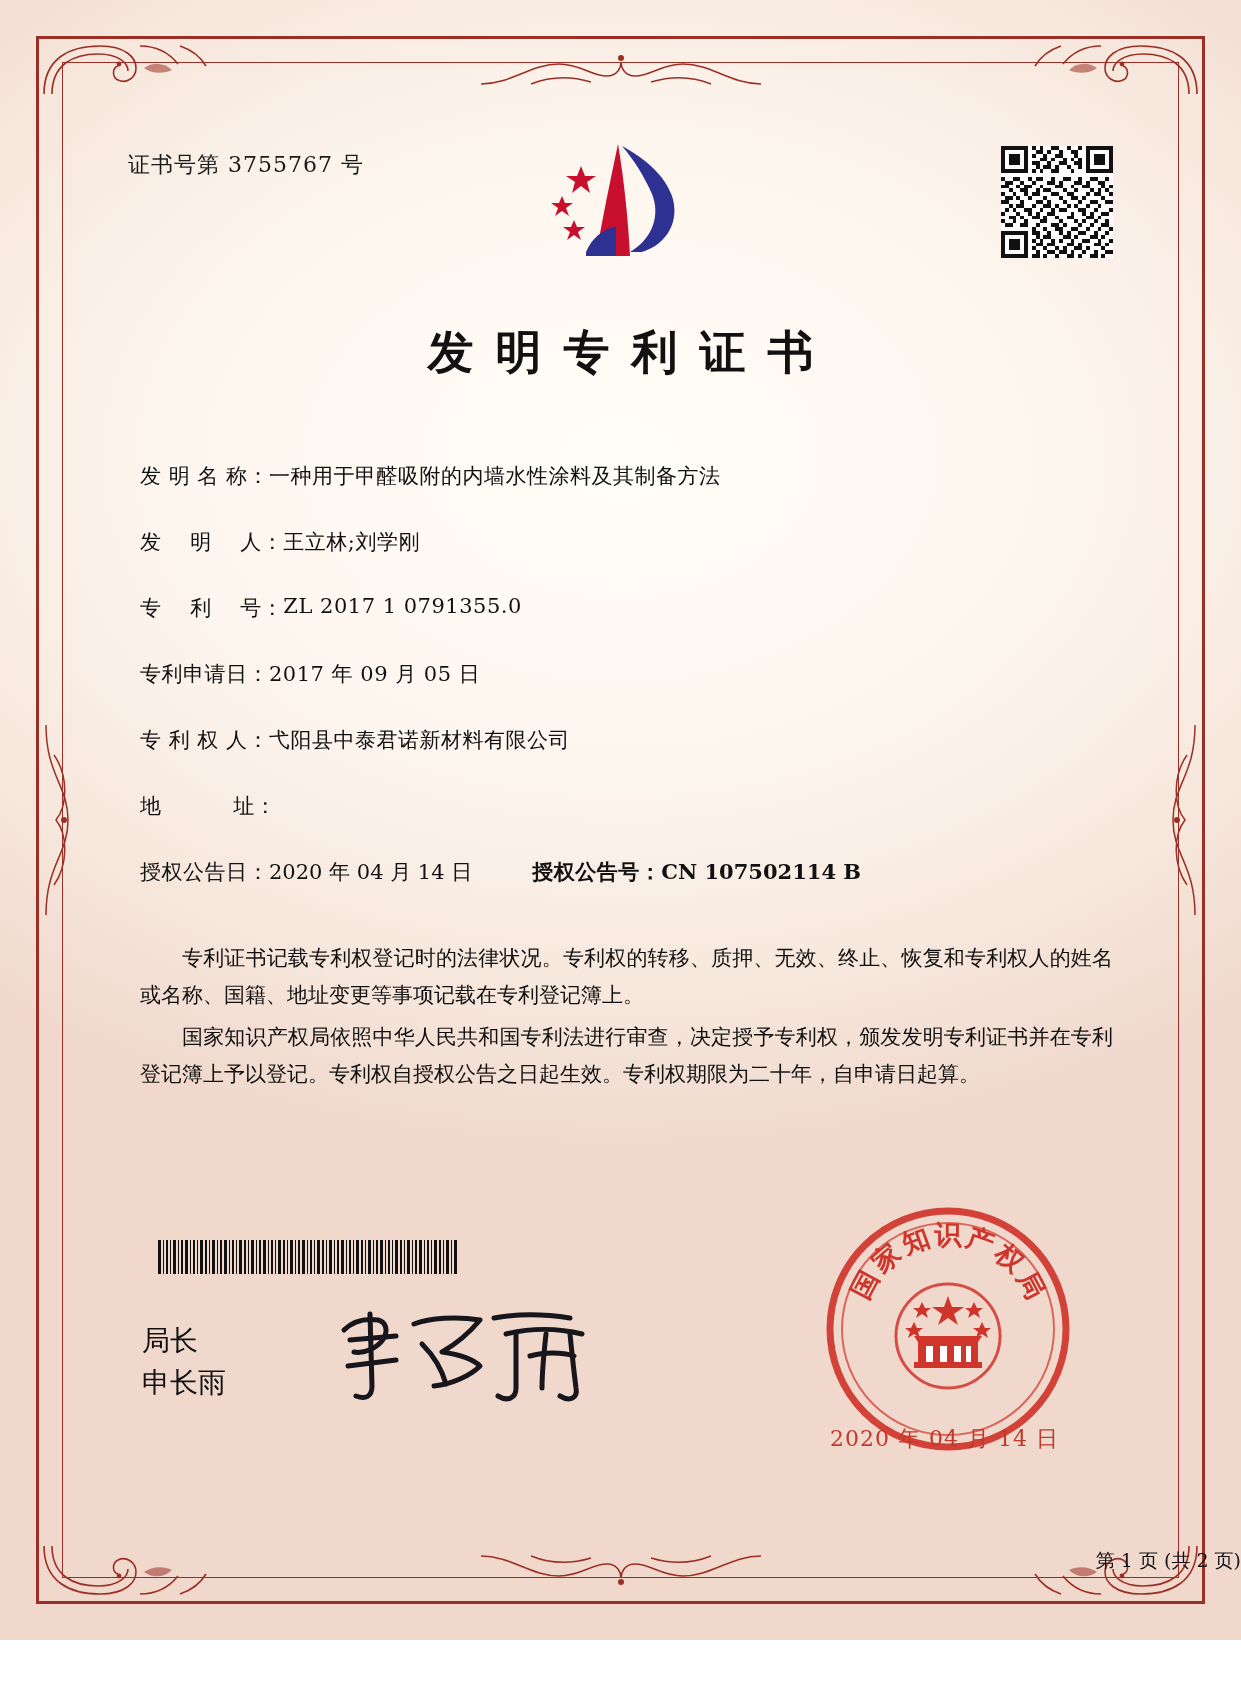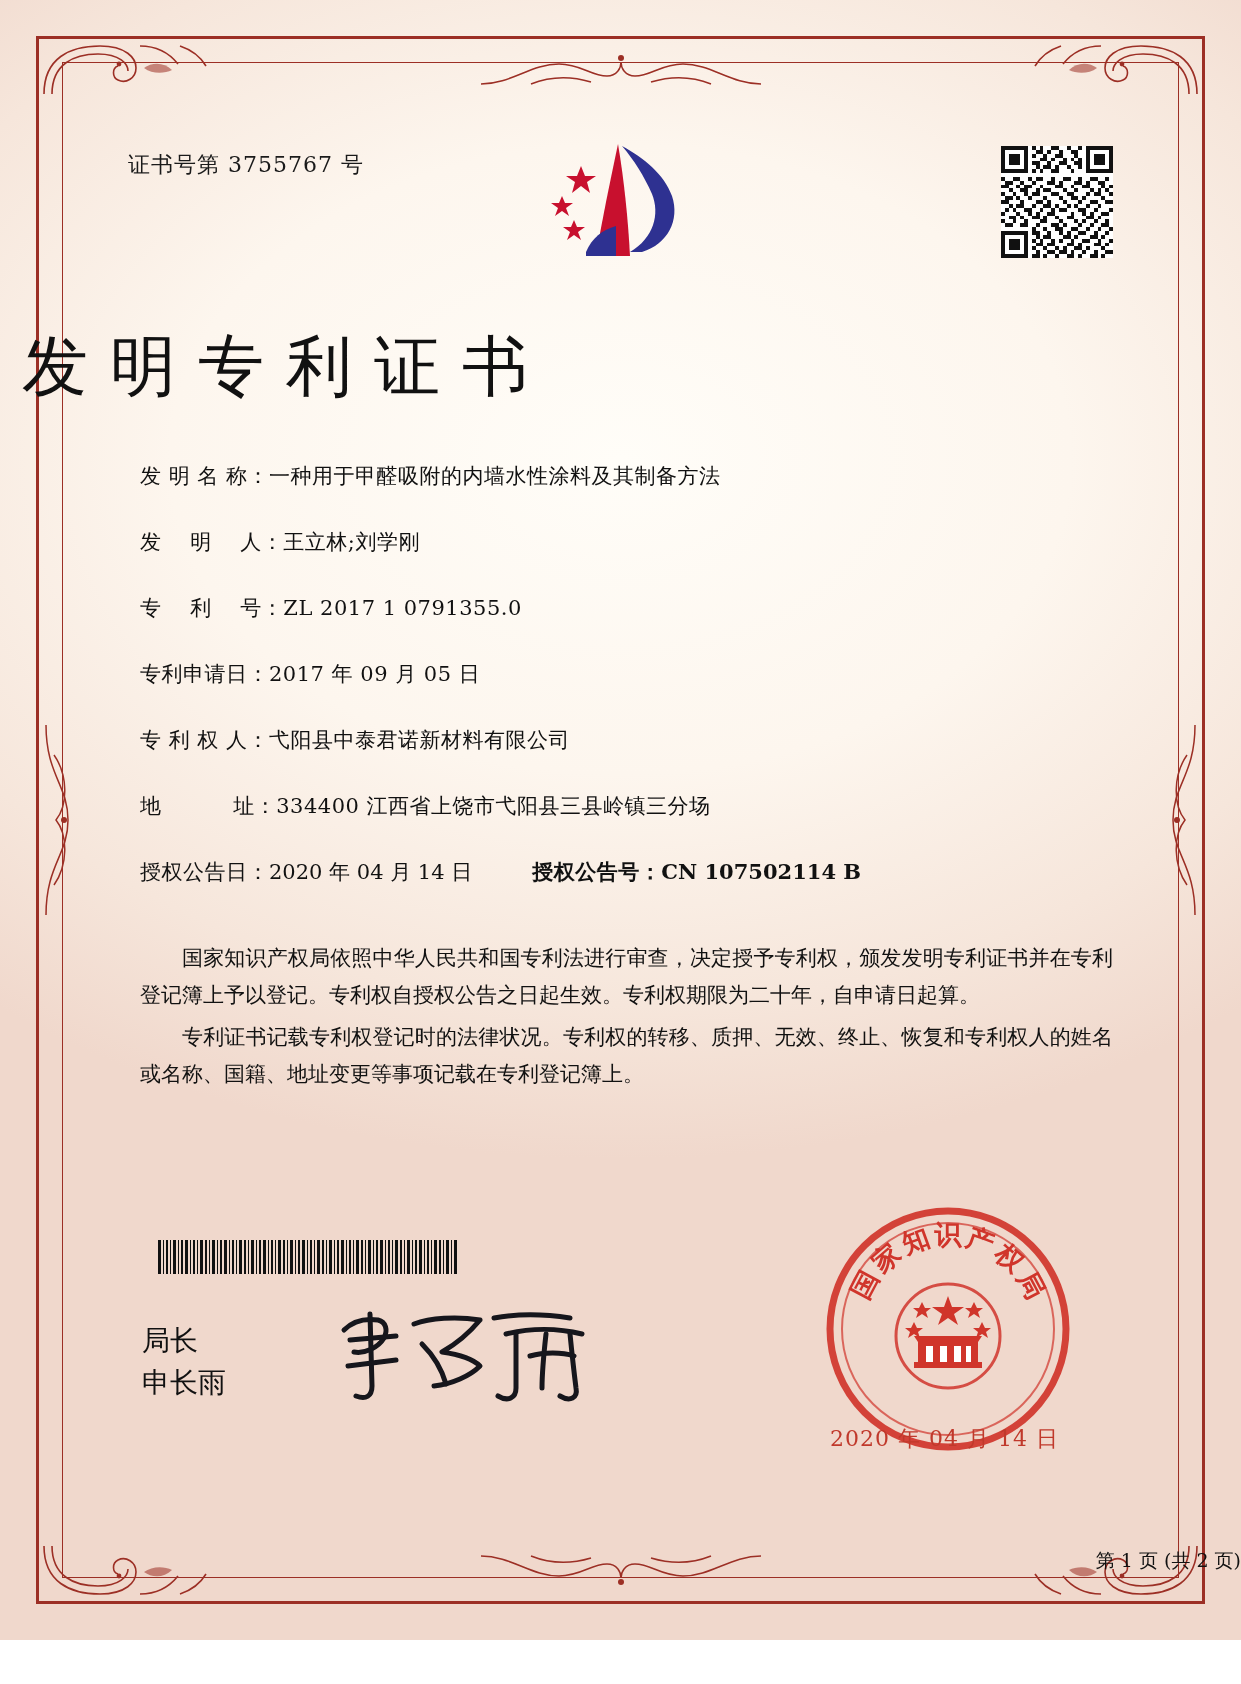--- a/index.html
+++ b/index.html
@@ -92,38 +92,39 @@
     top: 146px;
     width: 112px;
     height: 112px;
   }
 
   .doc-title {
     position: absolute;
     left: 0;
     right: 0;
     top: 322px;
-    font-size: 66px;
+    text-align: center;
+    font-size: 46px;
     letter-spacing: 22px;
     text-indent: 22px;
-    font-weight: normal;
+    font-weight: bold;
     color: #111;
     font-family: "DejaVu Serif", "Liberation Serif", serif;
   }
 
   
   .fields {
     position: absolute;
     left: 140px;
     right: 120px;
     top: 462px;
   }
   .field-row {
     display: flex;
-    align-items: center;
+    align-items: flex-start;
     margin-bottom: 38px;
     font-size: 21px;
     color: #111;
   }
   .field-label {
     white-space: pre;
     flex: 0 0 auto;
     letter-spacing: 0.5px;
   }
   .field-value {
@@ -521,37 +522,36 @@
     <div class="field-row">
       <span class="field-label">专利申请日：</span>
       <span class="field-value">2017 年 09 月 05 日</span>
     </div>
     <div class="field-row">
       <span class="field-label">专 利 权 人：</span>
       <span class="field-value">弋阳县中泰君诺新材料有限公司</span>
     </div>
     <div class="field-row">
       <span class="field-label">地　　 　址：</span>
-      <span class="field-value">334400 江西省上饶市弋阳县三县岭镇三分场</span>
     </div>
     <div class="field-row two-col">
       <span class="col-a">
         <span class="field-label">授权公告日：</span>
         <span>2020 年 04 月 14 日</span>
       </span>
       <span class="col-b">
         <span class="field-label">授权公告号：</span>
         <span>CN 107502114 B</span>
       </span>
     </div>
   </div>
 
   <div class="paragraphs">
+    <p>专利证书记载专利权登记时的法律状况。专利权的转移、质押、无效、终止、恢复和专利权人的姓名或名称、国籍、地址变更等事项记载在专利登记簿上。</p>
     <p>国家知识产权局依照中华人民共和国专利法进行审查，决定授予专利权，颁发发明专利证书并在专利登记簿上予以登记。专利权自授权公告之日起生效。专利权期限为二十年，自申请日起算。</p>
-    <p>专利证书记载专利权登记时的法律状况。专利权的转移、质押、无效、终止、恢复和专利权人的姓名或名称、国籍、地址变更等事项记载在专利登记簿上。</p>
   </div>
 
   <svg class="barcode" viewBox="0 0 300 34" shape-rendering="crispEdges">
     <g fill="#111111">
       <rect x="0" y="0" width="3" height="34"></rect>
         <rect x="5" y="0" width="1" height="34"></rect>
       <rect x="8" y="0" width="2" height="34"></rect>
         <rect x="12" y="0" width="1" height="34"></rect>
       <rect x="15" y="0" width="3" height="34"></rect>
         <rect x="20" y="0" width="1" height="34"></rect>

